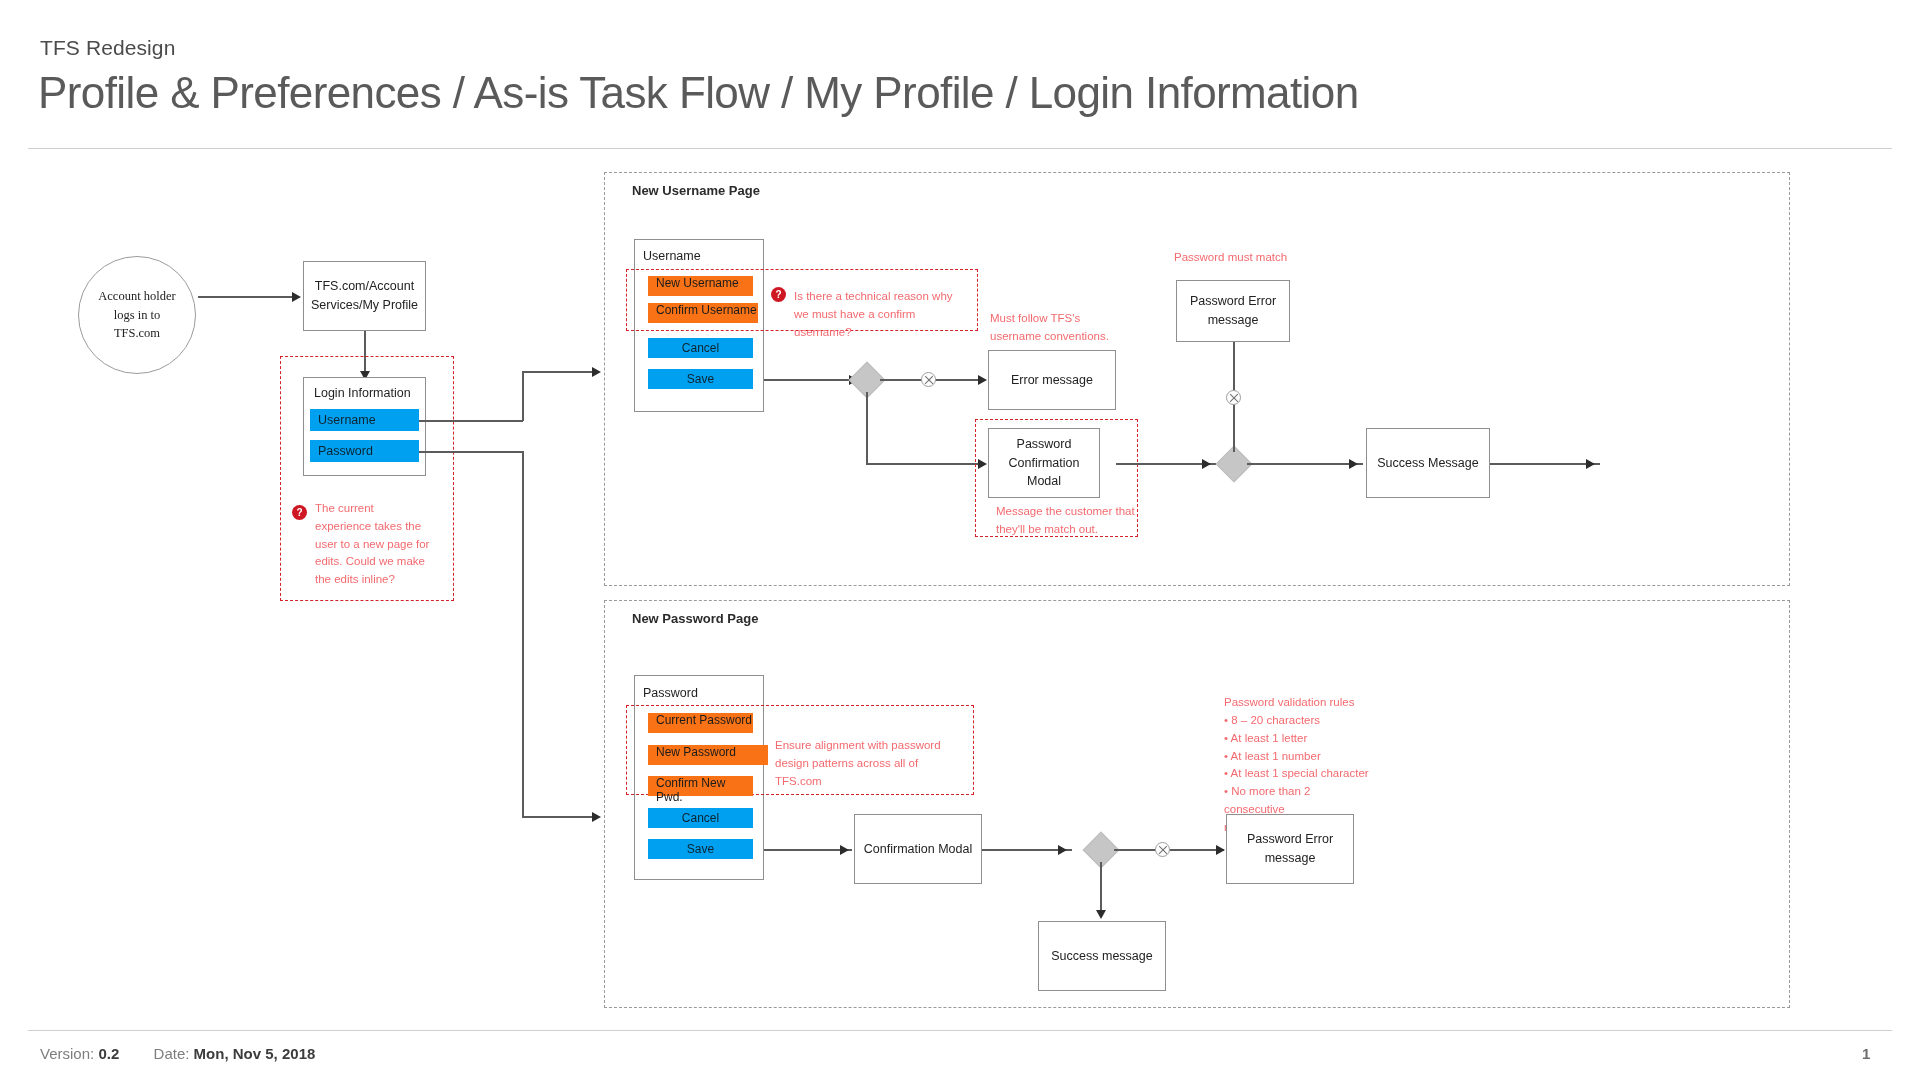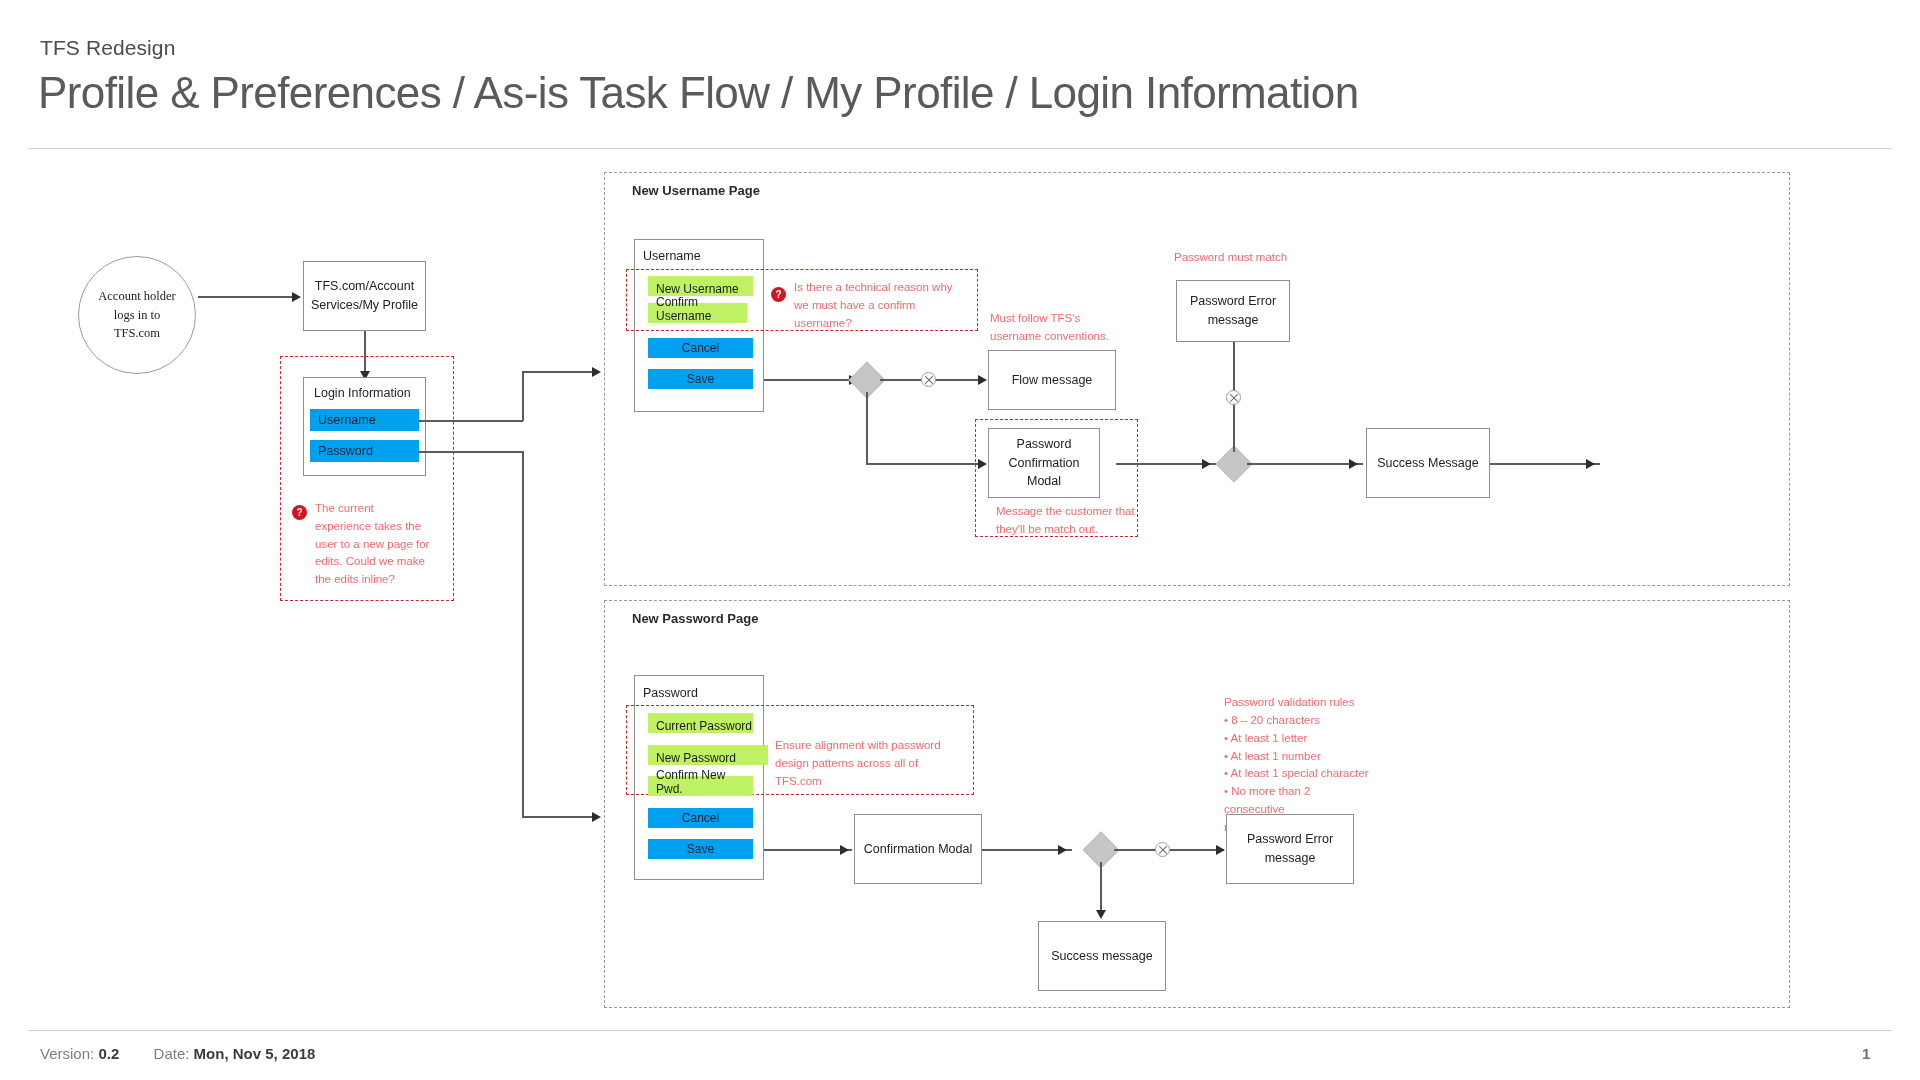--- a/index.html
+++ b/index.html
@@ -80,22 +80,22 @@
     border: 1px solid #8f8f8f;
     background: #fff;
   }
   .panel-label {
     position: absolute;
     font-size: 12.5px; color: #1f1f1f;
     white-space: nowrap;
   }
   .field {
     position: absolute;
-    background: #bef264;
-    display: flex; align-items: flex-end;
+    background: #f97316;
+    display: flex; align-items: flex-start;
     padding-left: 8px;
     font-size: 12px; color: #1b1b1b;
   }
   .btn {
     position: absolute;
     background: #00a0f0;
     display: flex; align-items: center; justify-content: center;
     font-size: 12px; color: #0d2430; font-weight: 400;
   }
   .blue-field {
@@ -224,47 +224,47 @@
   <div class="lane-title" style="left:632px; top:183px;">New Username Page</div>
 
   <div class="panel" style="left:634px; top:239px; width:130px; height:173px;"></div>
   <div class="panel-label" style="left:643px; top:249px;">Username</div>
 
   <div class="redbox" style="left:626px; top:269px; width:352px; height:62px;"></div>
 
   <div class="field" style="left:648px; top:276px; width:105px; height:20px;">
     <span>New Username</span>
   </div>
-  <div class="field" style="left:648px; top:303px; width:99px; height:20px;">
+  <div class="field" style="left:648px; top:303px; width:110px; height:20px;">
     <span>Confirm Username</span>
   </div>
   <div class="btn" style="left:648px; top:338px; width:105px; height:20px;">
     <span>Cancel</span>
   </div>
   <div class="btn" style="left:648px; top:369px; width:105px; height:20px;">
     <span>Save</span>
   </div>
 
   <div class="qbadge" style="left:771px; top:287px;">
     <span>?</span>
   </div>
-  <div class="note" style="left:794px; top:279px; width:172px;">Is there a technical reason why we must have a confirm username?</div>
+  <div class="note" style="left:794px; top:288px; width:172px;">Is there a technical reason why we must have a confirm username?</div>
 
   <div class="note" style="left:990px; top:310px; width:120px;">Must follow TFS's username conventions.</div>
 
   <div class="ln-h" style="left:764px; top:379px; width:99px;"></div>
   <div class="arrow-r" style="left:849px; top:375px;"></div>
   <div class="diamond" style="left:854px; top:367px;"></div>
 
   <div class="ln-h" style="left:880px; top:379px; width:104px;"></div>
   <div class="xgate" style="left:921px; top:372px;"></div>
   <div class="arrow-r" style="left:978px; top:375px;"></div>
 
   <div class="node" style="left:988px; top:350px; width:128px; height:60px;">
-    <span>Flow message</span>
+    <span>Error message</span>
   </div>
 
   <div class="ln-v" style="left:866px; top:392px; height:72px;"></div>
   <div class="ln-h" style="left:866px; top:463px; width:118px;"></div>
   <div class="arrow-r" style="left:978px; top:459px;"></div>
 
   <div class="redbox" style="left:975px; top:419px; width:163px; height:118px;"></div>
   <div class="node" style="left:988px; top:428px; width:112px; height:70px;">
     <span>Password Confirmation Modal</span>
   </div>

